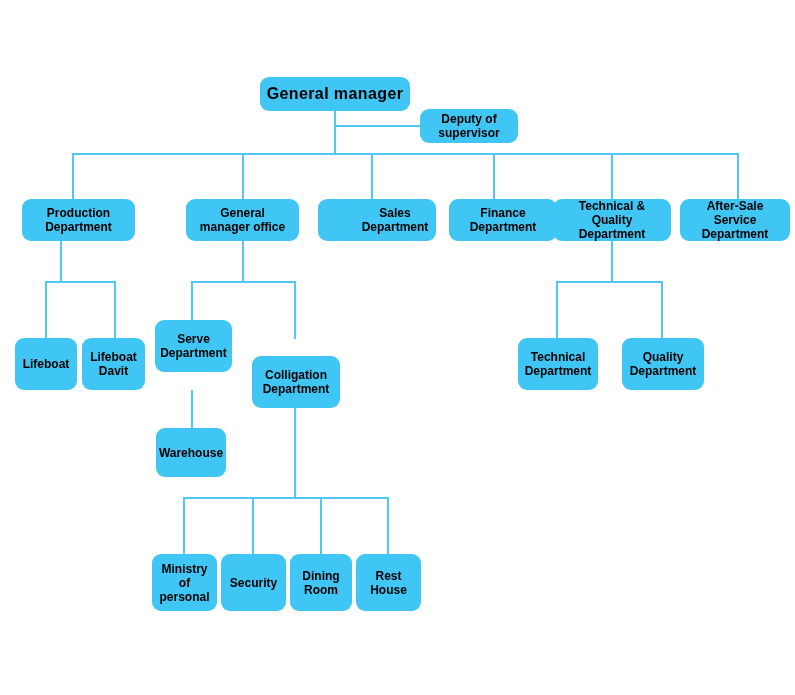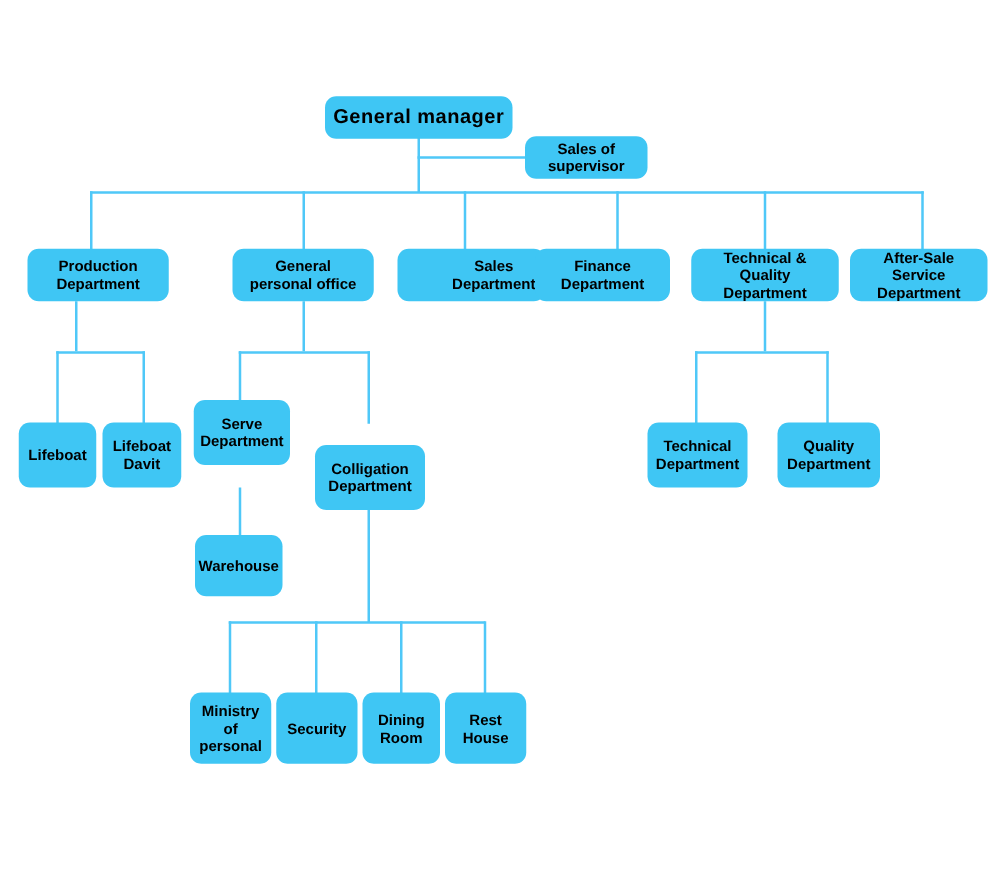--- a/index.html
+++ b/index.html
@@ -83,33 +83,33 @@
 
   <div class="connector v" style="left:294px; top:390px; height:108px;"></div>
   <div class="connector h" style="left:183px; top:497px; width:205px;"></div>
   <div class="connector v" style="left:183px; top:497px; height:58px;"></div>
   <div class="connector v" style="left:252px; top:497px; height:58px;"></div>
   <div class="connector v" style="left:320px; top:497px; height:58px;"></div>
   <div class="connector v" style="left:387px; top:497px; height:58px;"></div>
 
   <div class="org-node title-node" style="left:260px; top:77px; width:150px; height:34px;">General manager</div>
 
-  <div class="org-node" style="left:420px; top:109px; width:98px; height:34px;">Sales of
+  <div class="org-node" style="left:420px; top:109px; width:98px; height:34px;">Deputy of
 supervisor</div>
 
   <div class="org-node" style="left:22px; top:199px; width:113px; height:42px;">Production
 Department</div>
 
   <div class="org-node" style="left:186px; top:199px; width:113px; height:42px;">General
-personal office</div>
+manager office</div>
 
   <div class="org-node" style="left:318px; top:199px; width:118px; height:42px;padding-left:40px;">Sales
 Department</div>
 
-  <div class="org-node" style="left:428px; top:199px; width:108px; height:42px;">Finance
+  <div class="org-node" style="left:449px; top:199px; width:108px; height:42px;">Finance
 Department</div>
 
   <div class="org-node" style="left:553px; top:199px; width:118px; height:42px;">Technical &amp; Quality
 Department</div>
 
   <div class="org-node" style="left:680px; top:199px; width:110px; height:42px;">After-Sale
 Service Department</div>
 
   <div class="org-node" style="left:15px; top:338px; width:62px; height:52px;">Lifeboat</div>
 

